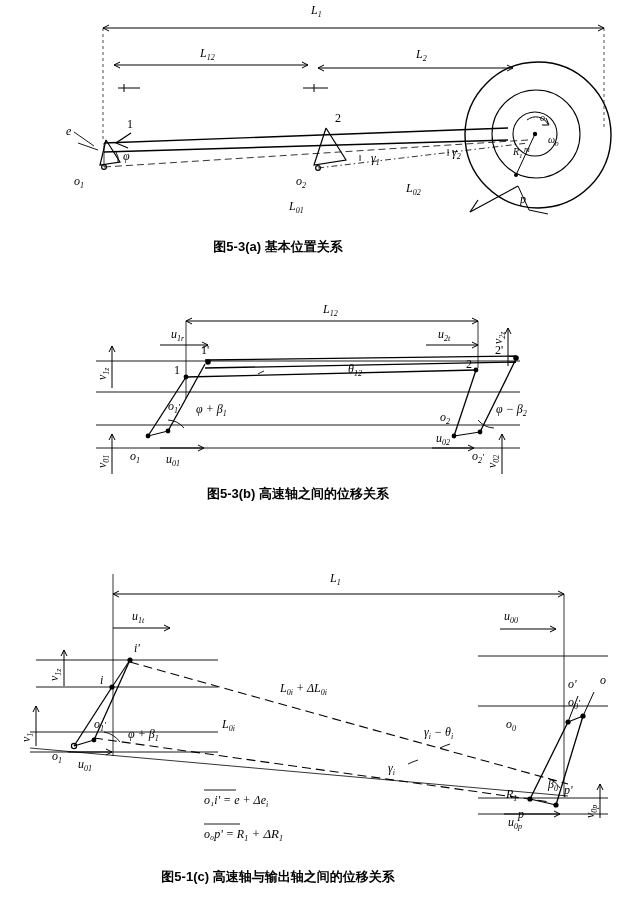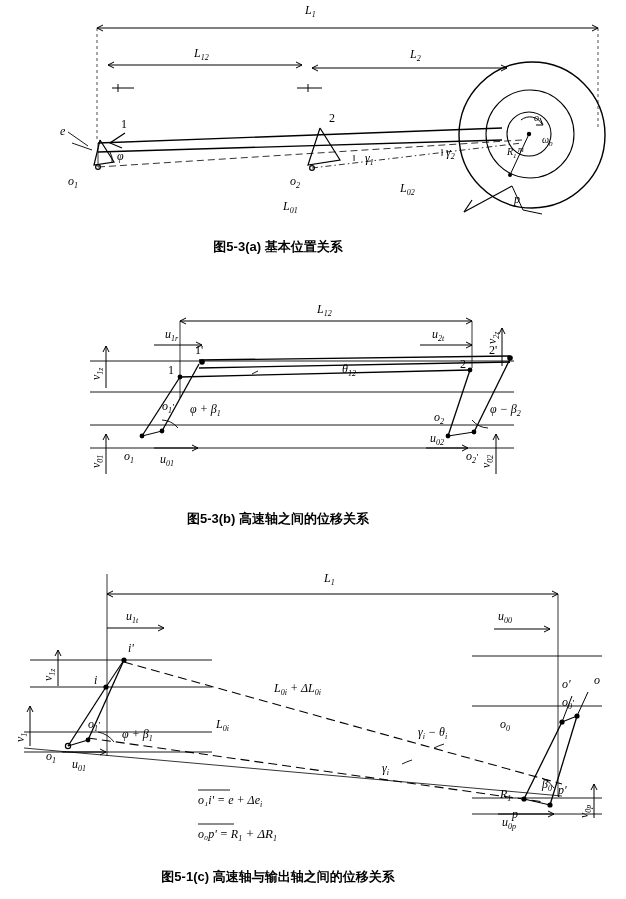--- a/index.html
+++ b/index.html
@@ -1,17 +1,17 @@
 <!DOCTYPE html>
 <html><head>
 <meta charset="utf-8">
 <style>
   html,body{margin:0;padding:0;background:#ffffff;}
   body{width:626px;height:899px;font-family:"Liberation Serif",serif;color:#000;position:relative;overflow:hidden;}
-  .fig{position:absolute;left:2px;width:542px;}
+  .fig{position:absolute;left:8px;width:542px;}
   .cap{position:absolute;width:556px;text-align:center;font-family:"Liberation Sans",sans-serif;font-weight:bold;font-size:13px;color:#000;}
   svg{display:block;}
   text{font-family:"Liberation Serif",serif;fill:#000;}
   .lbl{font-size:12px;}
   .lbl-s{font-size:10px;}
   .lbl-xs{font-size:8px;}
   .it{font-style:italic;}
   line,path,circle,ellipse,polyline{vector-effect:non-scaling-stroke;}
 </style>
 </head>
@@ -170,21 +170,21 @@
   <text class="lbl" x="487" y="66">2'</text>
   <text class="lbl it" x="122" y="172"><tspan>o</tspan><tspan font-size="8" dy="3">1</tspan></text>
   <text class="lbl it" x="160" y="122"><tspan>o</tspan><tspan font-size="8" dy="3">1</tspan><tspan font-size="9" dy="-3">'</tspan></text>
   <text class="lbl it" x="432" y="133"><tspan>o</tspan><tspan font-size="8" dy="3">2</tspan></text>
   <text class="lbl it" x="464" y="172"><tspan>o</tspan><tspan font-size="8" dy="3">2</tspan><tspan font-size="9" dy="-3">'</tspan></text>
   <text class="lbl it" x="340" y="85"><tspan>θ</tspan><tspan font-size="8" dy="3">12</tspan></text>
   <text class="lbl it" x="188" y="125"><tspan>φ + β</tspan><tspan font-size="8" dy="3">1</tspan></text>
   <text class="lbl it" x="488" y="125"><tspan>φ − β</tspan><tspan font-size="8" dy="3">2</tspan></text>
 </svg>
 </div>
-<div class="cap" style="top:510px;">图5-3(b) 高速轴之间的位移关系</div>
+<div class="cap" style="top:485px;margin-left:20px;">图5-3(b) 高速轴之间的位移关系</div>
 
 <div class="fig" style="top:556px;height:310px;">
 <svg width="626" height="310" viewBox="0 0 626 310">
 
   <line x1="105" y1="38" x2="556" y2="38" stroke="#000" stroke-width="1"></line>
   <polyline points="111,35 105,38 111,41" fill="none" stroke="#000" stroke-width="1"></polyline>
   <polyline points="550,35 556,38 550,41" fill="none" stroke="#000" stroke-width="1"></polyline>
   <line x1="105" y1="18" x2="105" y2="200" stroke="#000" stroke-width="0.8"></line>
   <line x1="556" y1="38" x2="556" y2="240" stroke="#000" stroke-width="0.8"></line>
 

